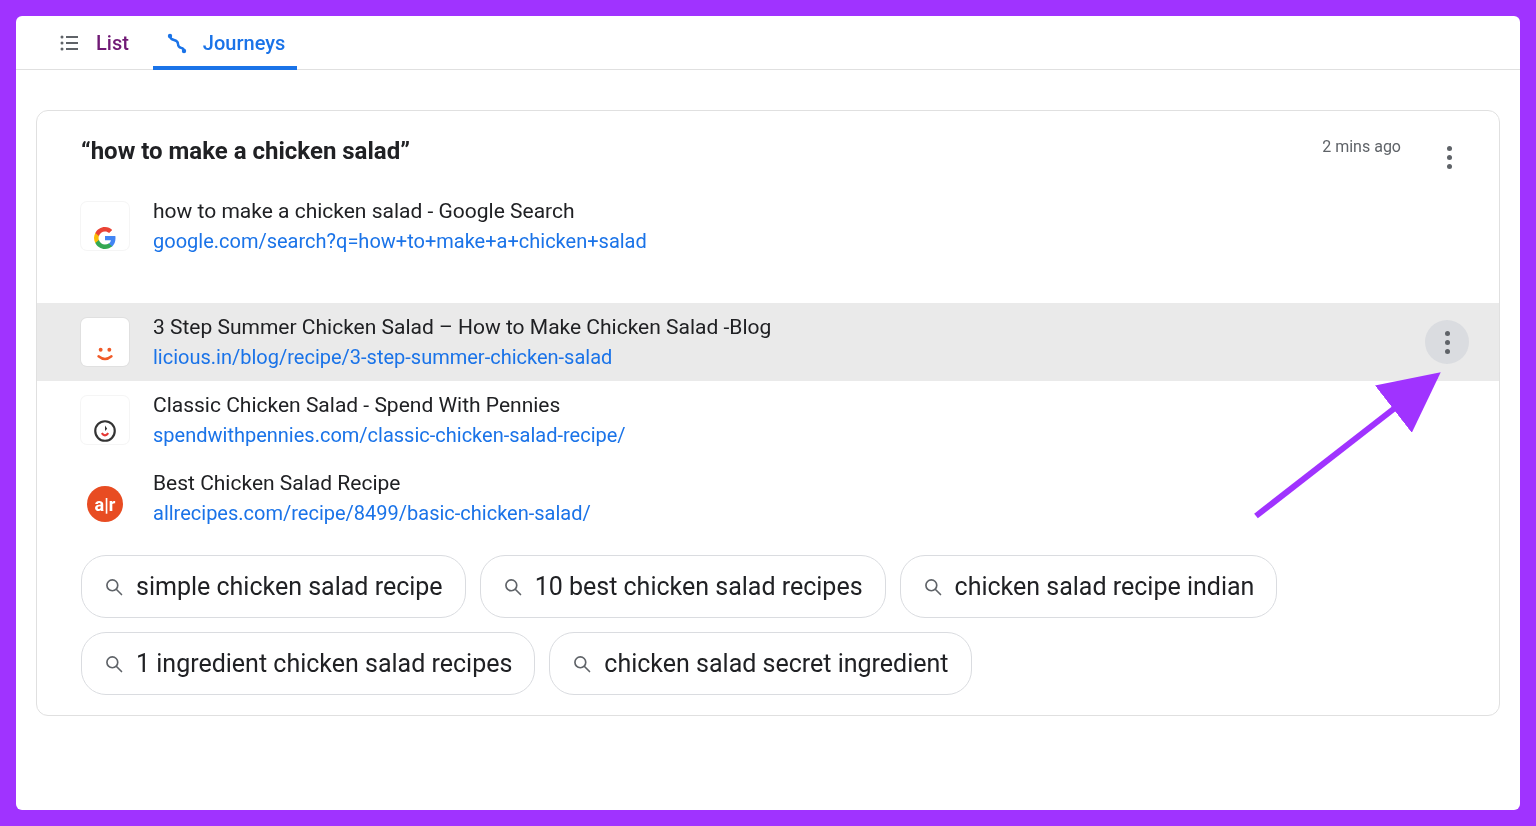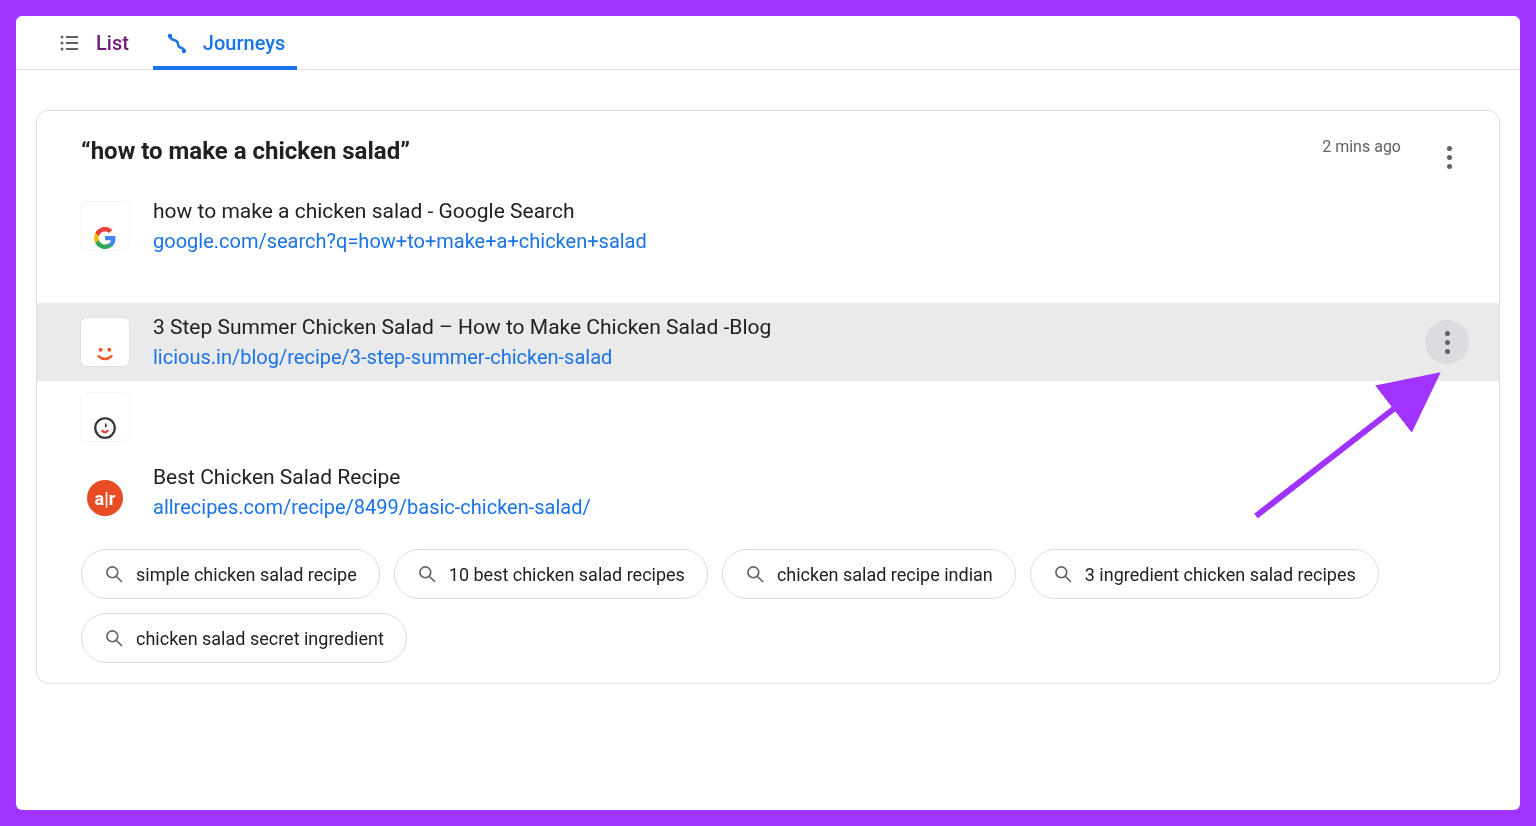--- a/index.html
+++ b/index.html
@@ -101,24 +101,24 @@
   width:44px; height:44px; border-radius:50%; background:#dadce0;
   display:flex; align-items:center; justify-content:center;
   cursor:pointer;
 }
 .chips {
   display:flex; flex-wrap:wrap; gap:14px;
   padding: 18px 44px 0 44px;
 }
 .chip {
   display:flex; align-items:center; gap:12px;
-  height:50px; padding: 0 22px;
+  height:63px; padding: 0 22px;
   border:1px solid #dadce0;
   border-radius:25px;
-  font-size:18px; color:#202124;
+  font-size:25px; color:#202124;
   cursor:pointer;
 }
 .search-sm { width:20px;height:20px; }
 
 
 .arrow-svg { position:absolute; pointer-events:none; }
 
 
 .fav-google { color:#4285f4; }
 .fav-orange { background:#fff;}
@@ -206,20 +206,24 @@
     </div>
 
     <div class="entry">
       <div class="favicon fav-swp">
         <svg width="26" height="26" viewBox="0 0 24 24">
             <circle cx="12" cy="12" r="9" stroke="#333" stroke-width="2" fill="none"></circle>
             <path d="M12 7 L14 10 L12 12 Z" fill="#333"></path>
             <path d="M9 14 Q12 18 15 14" stroke="#e53935" stroke-width="2" fill="none"></path>
           </svg>
       </div>
+      <div class="entry-text">
+        <div class="entry-title">Classic Chicken Salad - Spend With Pennies</div>
+        <div class="entry-url">spendwithpennies.com/classic-chicken-salad-recipe/</div>
+      </div>
     </div>
 
     <div class="entry">
       <div class="favicon" style="padding:0;background:transparent;box-shadow:none;">
         <div class="fav-ar" style="width:36px;height:36px;display:flex;align-items:center;justify-content:center;">a|r</div>
       </div>
       <div class="entry-text">
         <div class="entry-title">Best Chicken Salad Recipe</div>
         <div class="entry-url">allrecipes.com/recipe/8499/basic-chicken-salad/</div>
       </div>
@@ -245,21 +249,21 @@
             <circle cx="10" cy="10" r="6.5" stroke="#5f6368" stroke-width="2" fill="none"></circle>
             <line x1="15" y1="15" x2="21" y2="21" stroke="#5f6368" stroke-width="2" stroke-linecap="round"></line>
           </svg>
         <span>chicken salad recipe indian</span>
       </div>
       <div class="chip">
         <svg class="search-sm" viewBox="0 0 24 24">
             <circle cx="10" cy="10" r="6.5" stroke="#5f6368" stroke-width="2" fill="none"></circle>
             <line x1="15" y1="15" x2="21" y2="21" stroke="#5f6368" stroke-width="2" stroke-linecap="round"></line>
           </svg>
-        <span>3 ingredient chicken salad recipes</span>
+        <span>1 ingredient chicken salad recipes</span>
       </div>
       <div class="chip">
         <svg class="search-sm" viewBox="0 0 24 24">
             <circle cx="10" cy="10" r="6.5" stroke="#5f6368" stroke-width="2" fill="none"></circle>
             <line x1="15" y1="15" x2="21" y2="21" stroke="#5f6368" stroke-width="2" stroke-linecap="round"></line>
           </svg>
         <span>chicken salad secret ingredient</span>
       </div>
     </div>
   </div>

